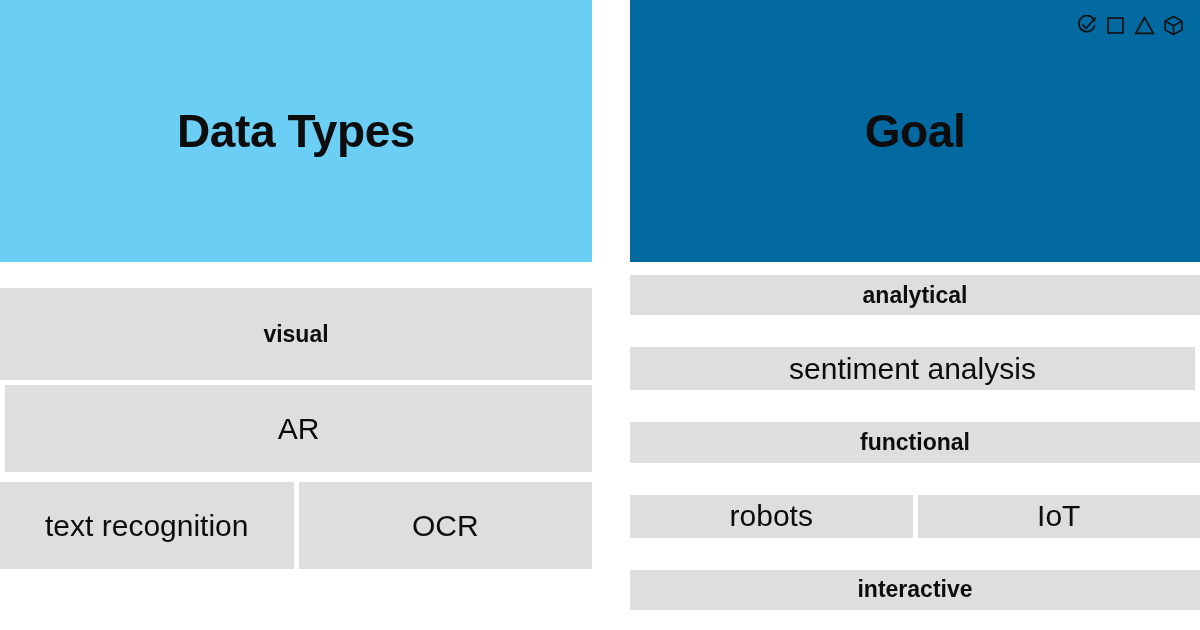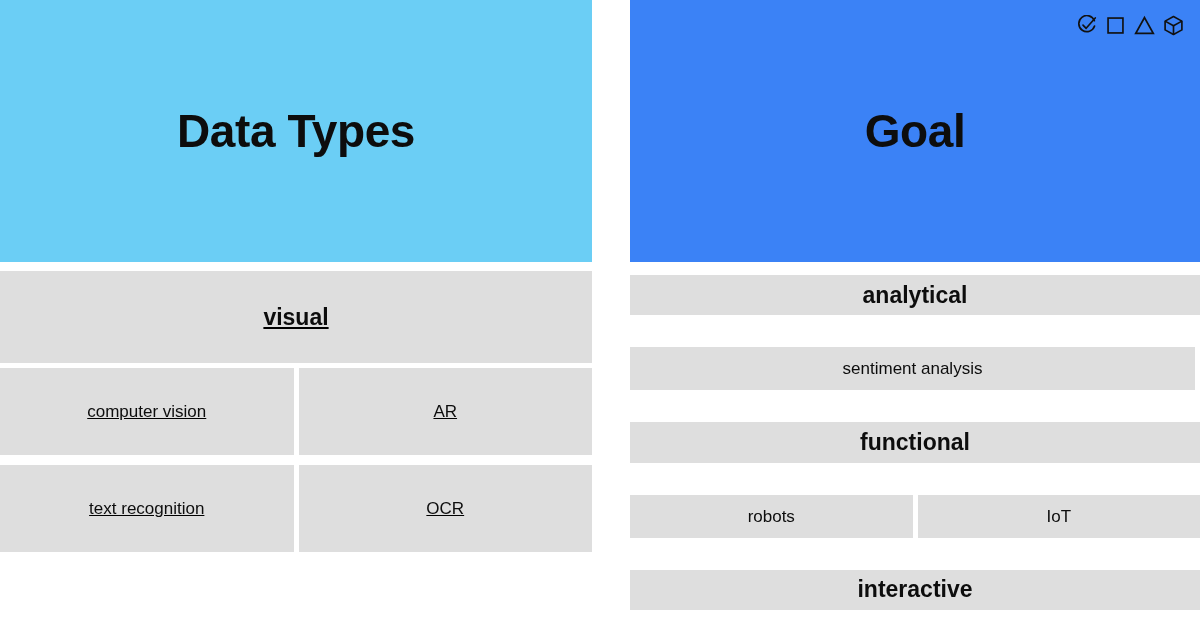--- a/index.html
+++ b/index.html
@@ -123,36 +123,36 @@
     background: #dedede;
     display: flex;
     align-items: center;
     justify-content: center;
     box-sizing: border-box;
     flex: 1 1 0;
     min-width: 0;
   }
 
   .item-cell .item-label {
-    font-size: 17px;
+    font-size: 30px;
     font-weight: normal;
     color: #0d0d0d;
     text-align: center;
     line-height: 1;
     white-space: nowrap;
   }
 
   .item-divider {
     width: 5px;
     flex: 0 0 5px;
     background: #ffffff;
   }
 
   
-  .col-left .col-body { padding-top: 9px; text-decoration: underline; }
+  .col-left .col-body { padding-top: 26px; }
   .col-left .row-category { height: 92px; }
   .col-left .row-items { height: 87px; }
   .col-left .row-gap { height: 5px; flex: 0 0 5px; background: #ffffff; }
 
   
   .col-right .col-body { padding-top: 13px; gap: 12px; }
   .col-right .row-category { height: 50px; }
   .col-right .row-items { height: 53px; }
   .col-right .row-gap { height: 8px; flex: 0 0 8px; background: #ffffff; }
 </style>
@@ -165,23 +165,20 @@
     <div class="col-header" style="background: rgb(107, 206, 245);">
       <div class="header-title">Data Types</div>
     </div>
     <div class="col-body">
 
       <div class="row-category">
         <span class="category-label">visual</span>
       </div>
       <div class="row-gap"></div>
       <div class="row-items">
-        <div class="item-cell">
-          <span class="item-label">computer vision</span>
-        </div>
         <div class="item-divider"></div>
         <div class="item-cell">
           <span class="item-label">AR</span>
         </div>
       </div>
       <div class="row-gap"></div>
 
       <div class="row-gap"></div>
       <div class="row-items">
         <div class="item-cell">
@@ -192,21 +189,21 @@
           <span class="item-label">OCR</span>
         </div>
       </div>
 
     </div>
   </div>
 
   <div class="col-gap"></div>
 
   <div class="column col-right">
-    <div class="col-header" style="background: #3b82f6;">
+    <div class="col-header" style="background: #0369a1;">
 
       <div class="header-icons">
         <span class="icon-slot">
           <svg width="21" height="21" viewBox="0 0 24 24" fill="none" stroke="#111111" stroke-width="1.9" stroke-linecap="round" stroke-linejoin="round">
             <path d="M21 6.5 A9.2 9.2 0 1 0 21.2 12.6"></path>
             <path d="M8 11.6 L11.6 15.2 L22 3.4"></path>
           </svg>
         </span>
         <span class="icon-slot">
           <svg width="19" height="19" viewBox="0 0 24 24" fill="none" stroke="#111111" stroke-width="2.1" stroke-linejoin="miter">

